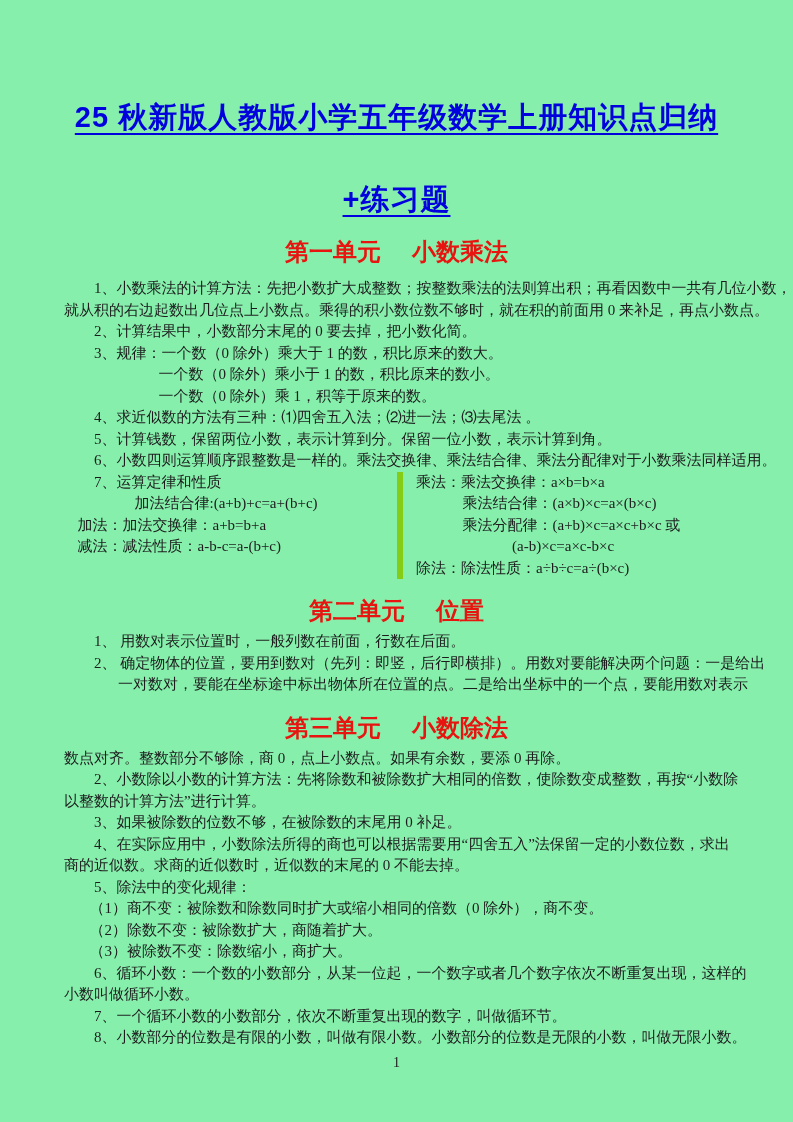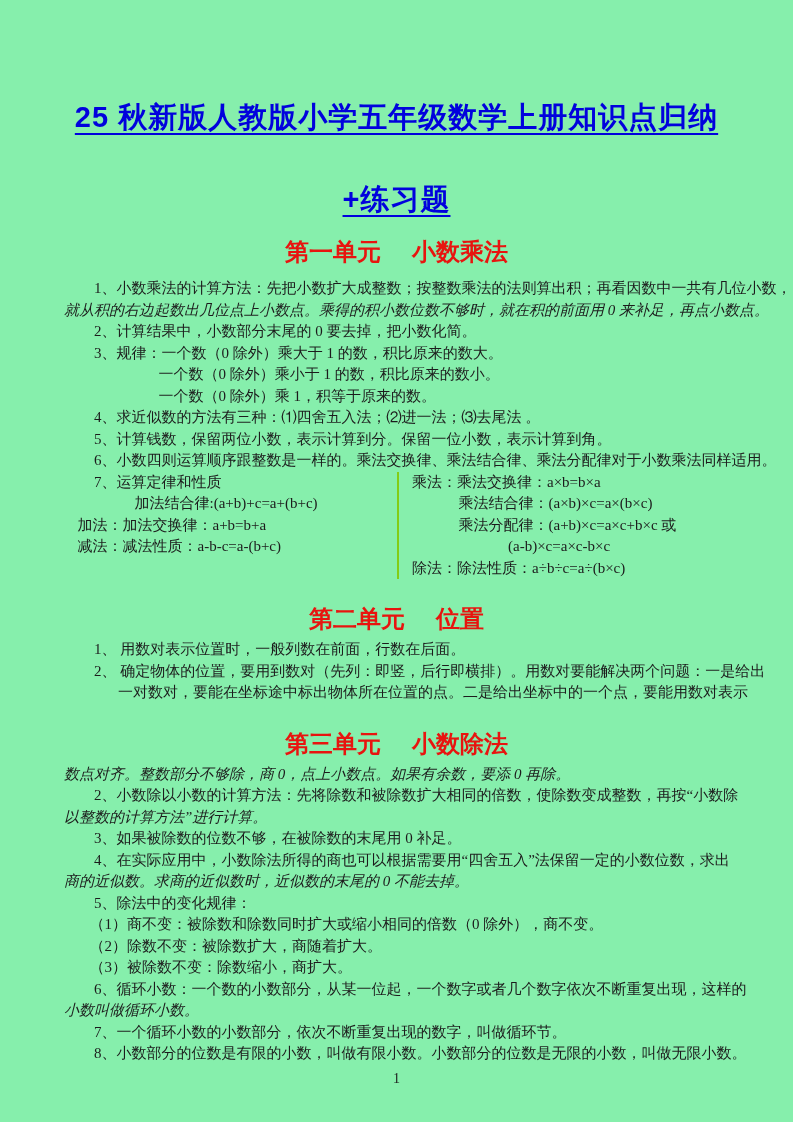--- a/index.html
+++ b/index.html
@@ -30,38 +30,38 @@
   .unit-heading{
     text-align:center;
     font-family:"Liberation Sans","DejaVu Sans",sans-serif;
     font-weight:bold;
     font-size:24px;
     line-height:32px;
     color:#e8140f;
     margin:0;
   }
   .unit-heading.first{margin-top:14px;margin-bottom:10px;}
-  .unit-heading.later{margin-top:24px;margin-bottom:4px;}
+  .unit-heading.later{margin-top:16px;margin-bottom:4px;}
   .body-text{font-size:15px;line-height:21.5px;}
   .bl{white-space:nowrap;}
   
-  .i0{padding-left:0;font-style:italic;}
+  .i0{padding-left:0;}
   .i1{padding-left:0.9em;}
   .i17{padding-left:1.7em;}
   .i2{padding-left:2em;}
   .i35{padding-left:3.6em;}
   .i4{padding-left:4em;}
   .i5{padding-left:4.7em;}
   .i65{padding-left:6.3em;}
   .i75{padding-left:7.3em;}
   .i85{padding-left:8.4em;}
   
   .laws{display:flex;font-size:15px;line-height:21.5px;}
   .laws-col{width:50%;box-sizing:border-box;}
-  .laws-col.right{border-left:2px solid #84cc16;}
+  .laws-col.right{border-left:6px solid #84cc16;}
   .page-number{
     text-align:center;
     font-size:14px;
     margin-top:6px;
   }
 </style>
 </head>
 <body>
 
 <div class="page">

